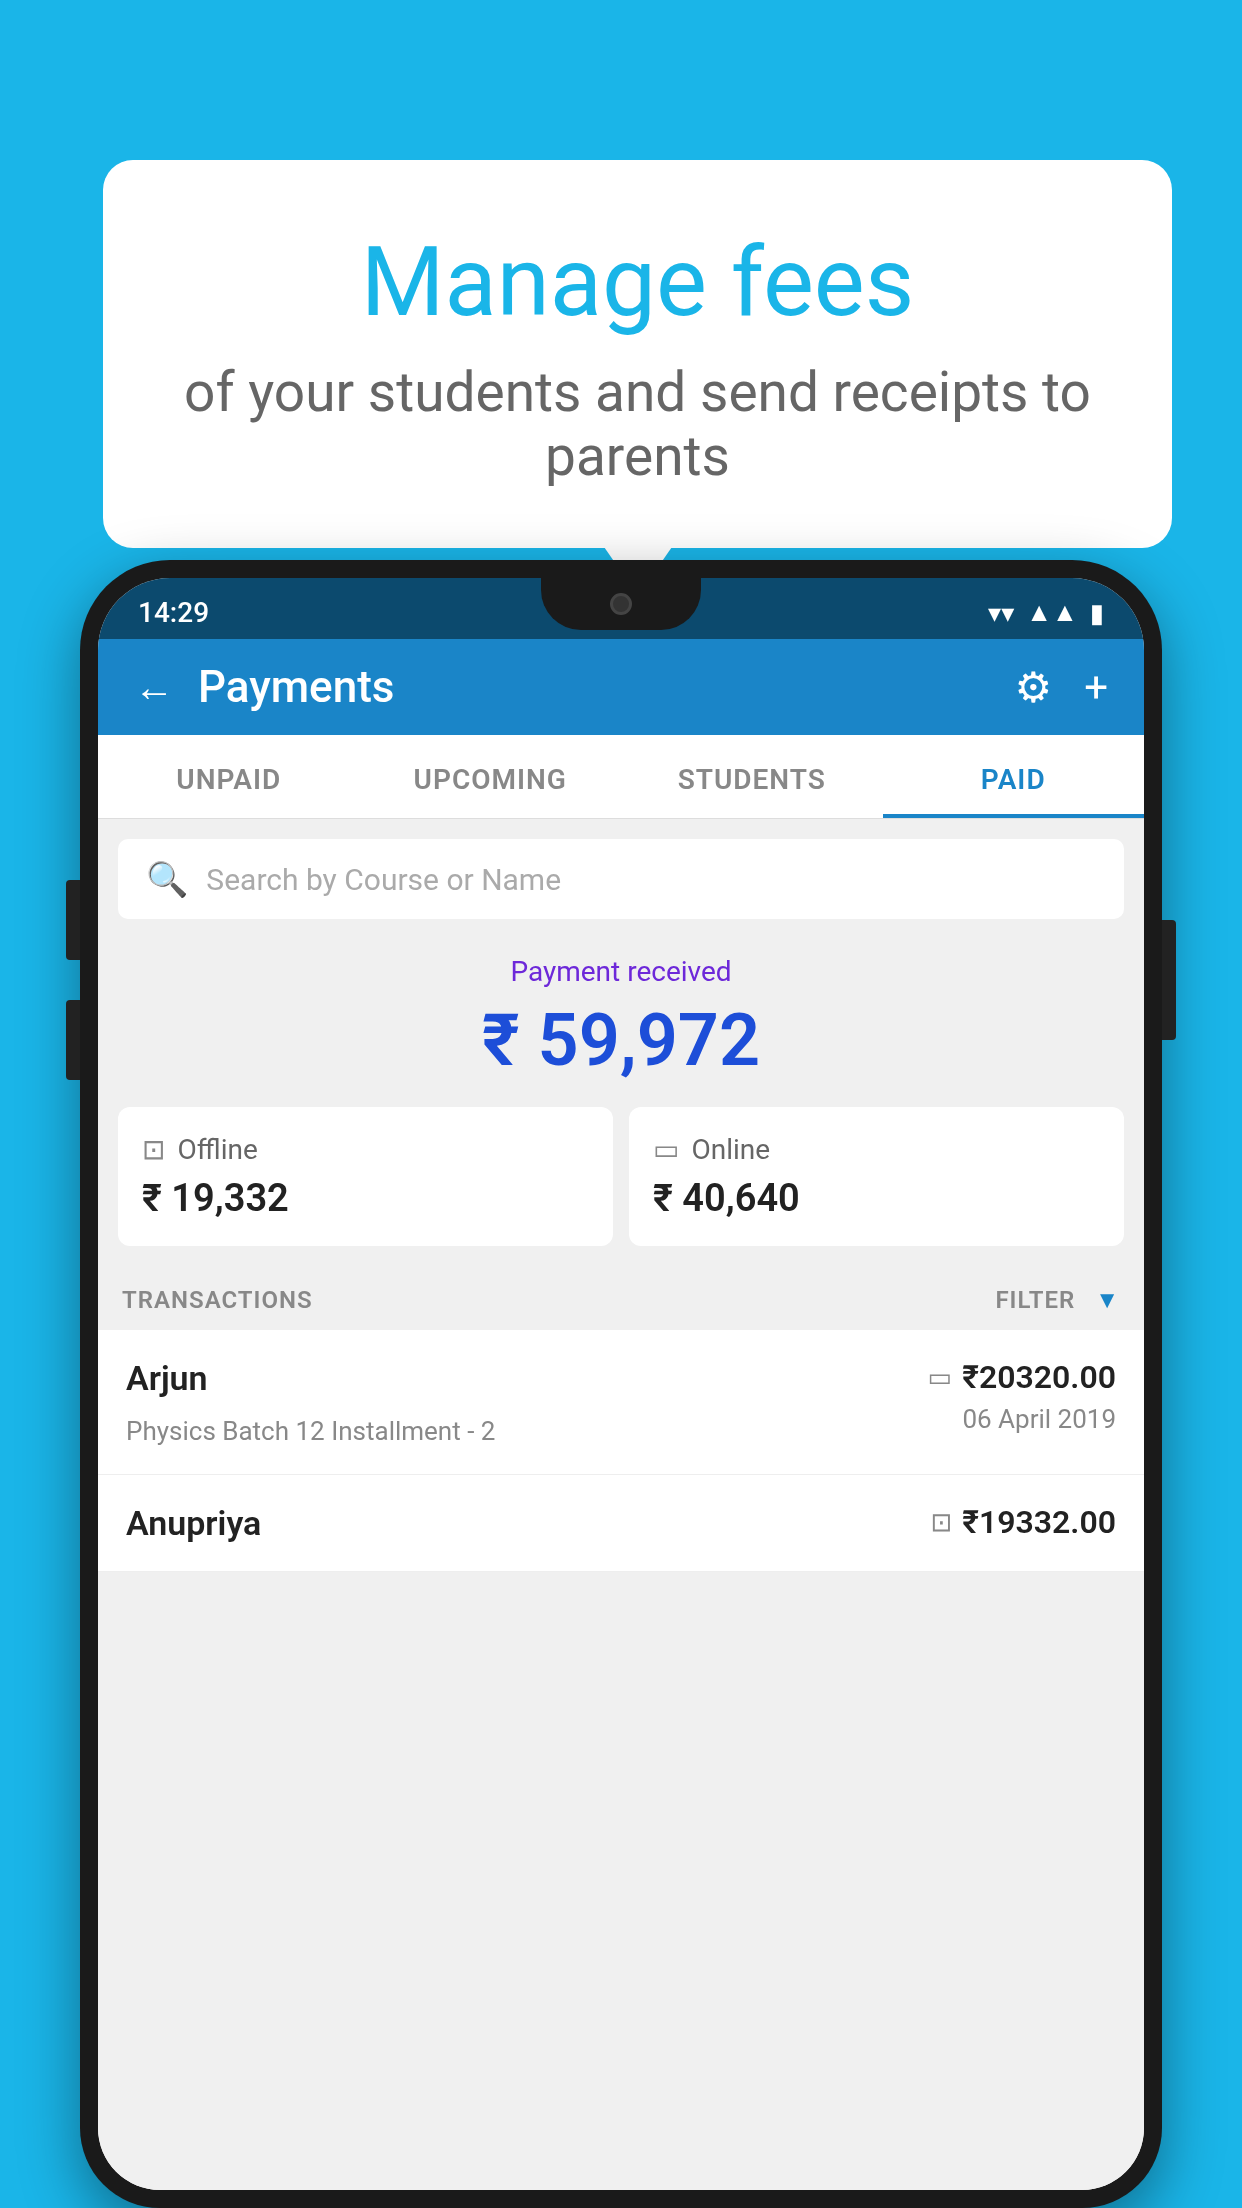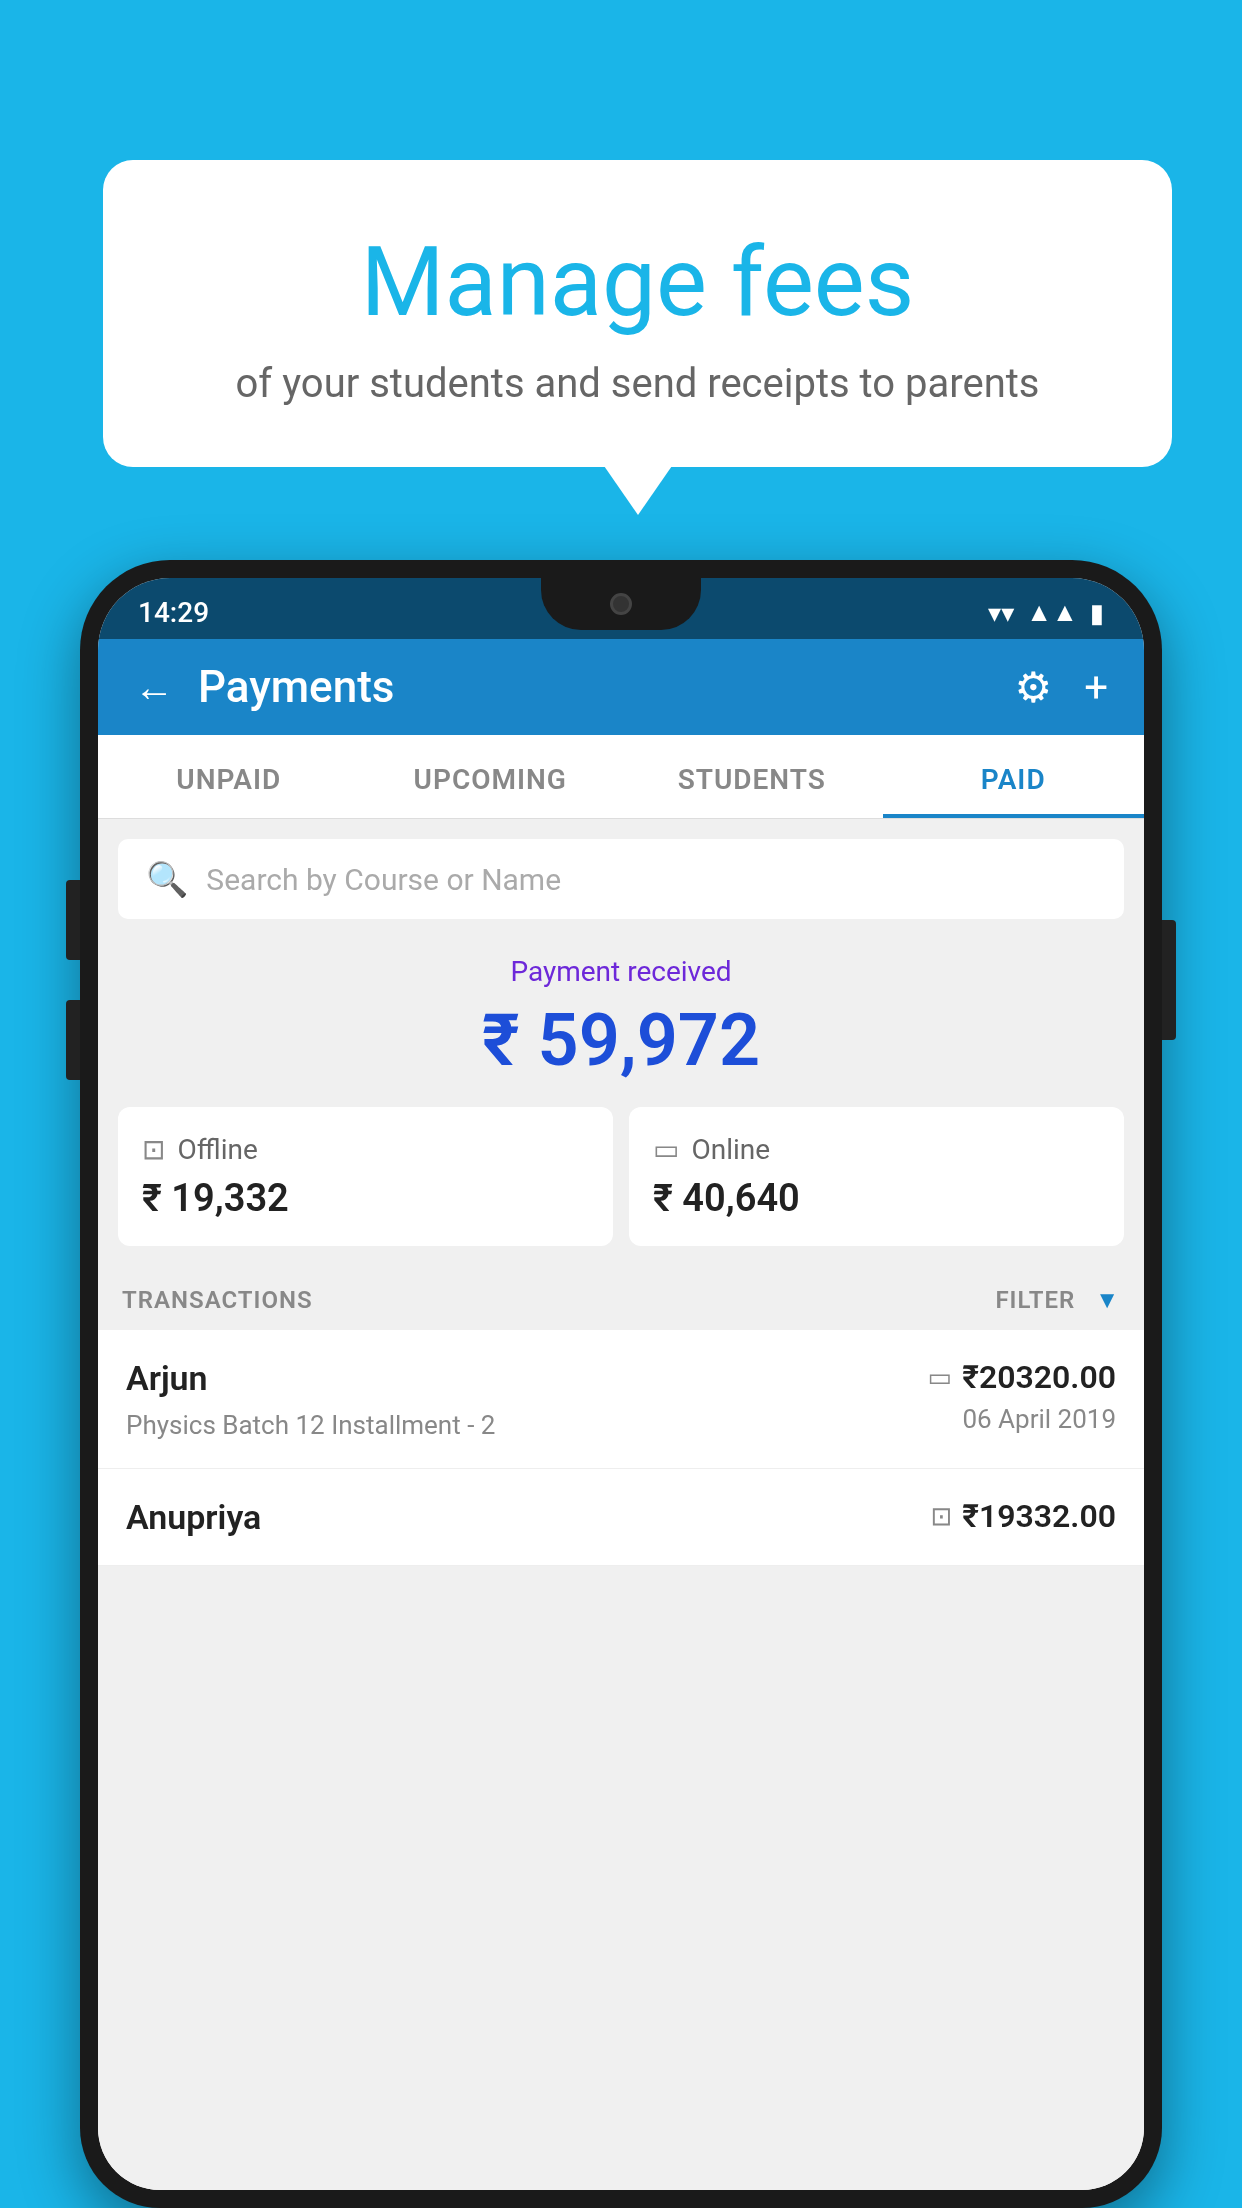--- a/index.html
+++ b/index.html
@@ -42,21 +42,21 @@
       border-top: 52px solid white;
     }
     .bubble-title {
       font-size: 96px;
       font-weight: 400;
       color: #1ab5e8;
       line-height: 1.1;
       margin-bottom: 24px;
     }
     .bubble-subtitle {
-      font-size: 40px;
+      font-size: 55px;
       color: #666;
       font-weight: 400;
     }
 
     
     .phone-container {
       position: absolute;
       top: 560px;
       left: 80px;
       right: 80px;
@@ -314,21 +314,21 @@
       background: white;
       padding: 28px 28px;
       border-bottom: 1px solid #eee;
       display: flex;
       justify-content: space-between;
       align-items: flex-start;
     }
     .transaction-left {
       display: flex;
       flex-direction: column;
-      gap: 12px;
+      gap: 18px;
     }
     .transaction-name {
       font-size: 34px;
       font-weight: 600;
       color: #222;
     }
     .transaction-desc {
       font-size: 26px;
       color: #888;
     }

